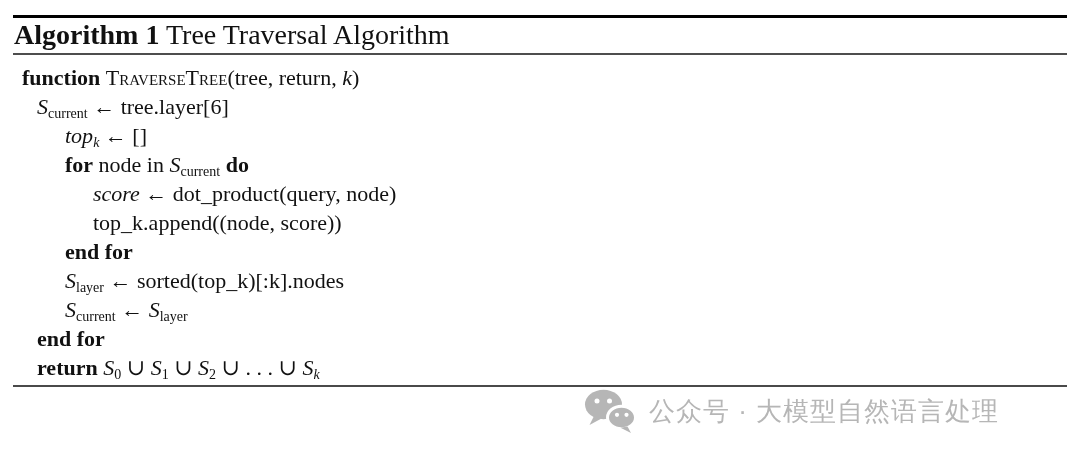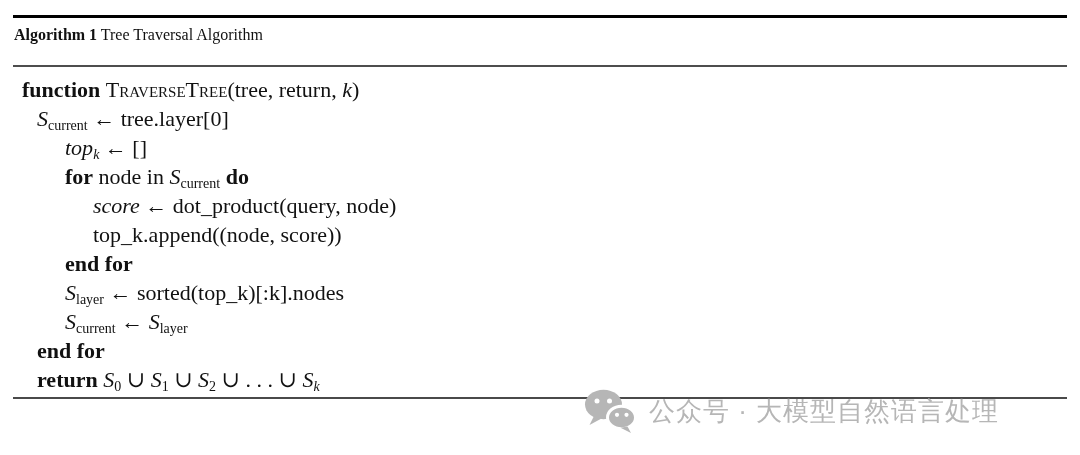--- a/index.html
+++ b/index.html
@@ -16,23 +16,23 @@
     position: absolute;
     left: 13px;
     top: 15px;
     width: 1054px;
   }
   .rule { width: 100%; }
   .rule-top    { height: 0; border-top: 3px solid #000000; }
   .rule-mid    { height: 0; border-top: 2px solid #4d4d4d; }
   .rule-bottom { height: 0; border-top: 2px solid #4a4a4a; }
   .algo-title {
-    font-size: 16px;
+    font-size: 28px;
     line-height: 32px;
-    padding: 1px 0 14px 1px;
+    padding: 1px 0 2px 1px;
     white-space: pre;
   }
   .algo-title .bold { font-weight: bold; }
   .algo-body {
     padding: 8px 0 3px 0;
     font-size: 22px;
   }
   .code-line {
     line-height: 29px;
     height: 29px;
@@ -77,21 +77,21 @@
 <body>
 
 <div class="page">
 
   <div class="algo">
     <div class="rule rule-top"></div>
     <div class="algo-title"><span class="bold">Algorithm 1</span><span> Tree Traversal Algorithm</span></div>
     <div class="rule rule-mid"></div>
     <div class="algo-body" id="algo-body">
         <div class="code-line indent-1"><span class="seg-kw">function</span><span class="seg-pl"> </span><span class="seg-sc">TraverseTree</span><span class="seg-pl">(tree, return, </span><span class="seg-it">k</span><span class="seg-pl">)</span></div>
-        <div class="code-line indent-2"><span class="seg-it">S</span><span class="seg-sub">current</span><span class="seg-pl"> ← tree.layer[0]</span></div>
+        <div class="code-line indent-2"><span class="seg-it">S</span><span class="seg-sub">current</span><span class="seg-pl"> ← tree.layer[6]</span></div>
         <div class="code-line indent-3"><span class="seg-it">top</span><span class="seg-subit">k</span><span class="seg-pl"> ← []</span></div>
         <div class="code-line indent-3"><span class="seg-kw">for</span><span class="seg-pl"> node in </span><span class="seg-it">S</span><span class="seg-sub">current</span><span class="seg-pl"> </span><span class="seg-kw">do</span></div>
         <div class="code-line indent-4"><span class="seg-it">score</span><span class="seg-pl"> ← dot_product(query, node)</span></div>
         <div class="code-line indent-4"><span class="seg-pl">top_k.append((node, score))</span></div>
         <div class="code-line indent-3"><span class="seg-kw">end for</span></div>
         <div class="code-line indent-3"><span class="seg-it">S</span><span class="seg-sub">layer</span><span class="seg-pl"> ← sorted(top_k)[:k].nodes</span></div>
         <div class="code-line indent-3"><span class="seg-it">S</span><span class="seg-sub">current</span><span class="seg-pl"> ← </span><span class="seg-it">S</span><span class="seg-sub">layer</span></div>
         <div class="code-line indent-2"><span class="seg-kw">end for</span></div>
         <div class="code-line indent-2"><span class="seg-kw">return</span><span class="seg-pl"> </span><span class="seg-it">S</span><span class="seg-sub">0</span><span class="seg-pl"> ∪ </span><span class="seg-it">S</span><span class="seg-sub">1</span><span class="seg-pl"> ∪ </span><span class="seg-it">S</span><span class="seg-sub">2</span><span class="seg-pl"> ∪ . . . ∪ </span><span class="seg-it">S</span><span class="seg-subit">k</span></div>
       </div>

